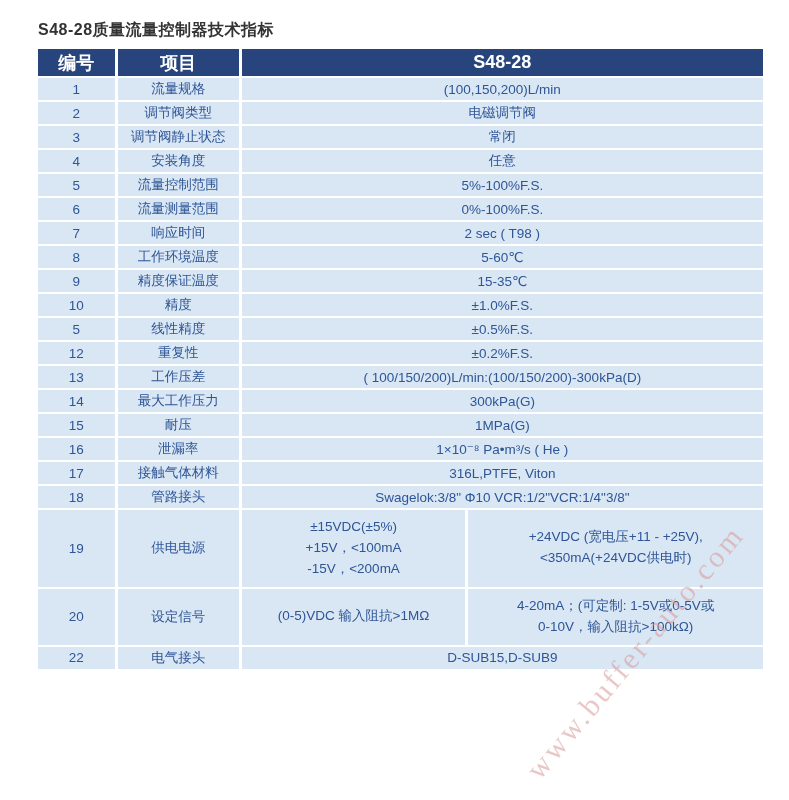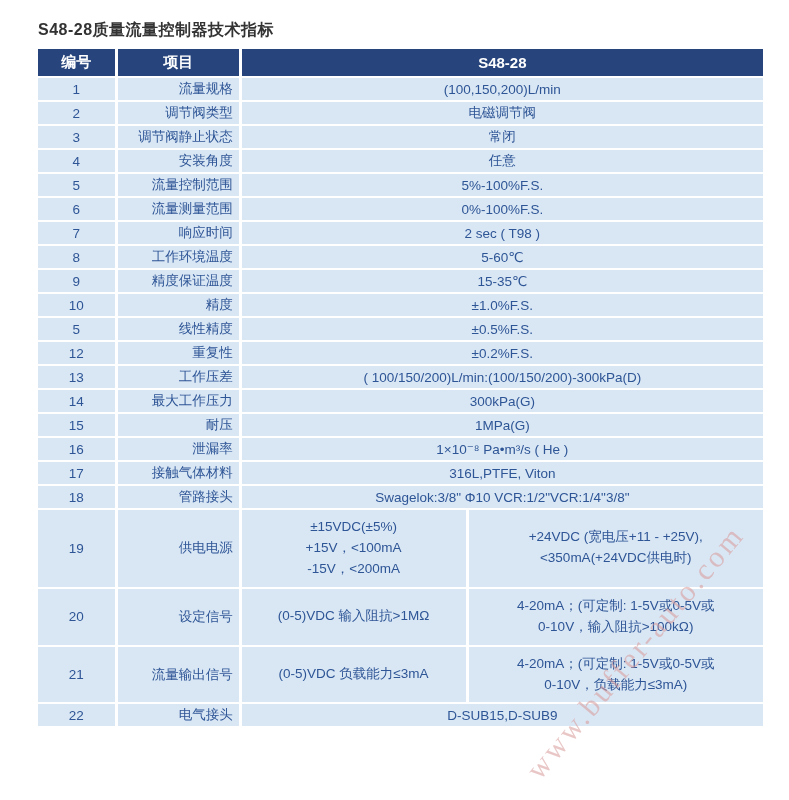--- a/index.html
+++ b/index.html
@@ -32,37 +32,37 @@
     width: 731px;
     margin-left: 35px;
   }
   col.c-no   { width: 76px; }
   col.c-item { width: 120px; }
   col.c-vl   { width: 222px; }
   col.c-vr   { width: 292px; }
   th {
     background: var(--header-bg, #27457c);
     color: var(--header-text, #fff);
-    font-size: 15px;
+    font-size: 18px;
     font-weight: 700;
     height: 25px;
     padding: 1px 4px;
     text-align: center;
   }
   td {
     background: var(--row-bg, #d9e7f4);
     color: var(--cell-text, #2e5596);
     font-size: 13.5px;
     height: 20px;
     padding: 1px 6px;
     text-align: center;
     vertical-align: middle;
   }
   td.item-cell {
-    text-align: right;
+    text-align: center;
   }
   tr.tall td { padding-top: 7px; padding-bottom: 7px; }
   .pre { white-space: pre-line; line-height: 1.55; }
   .watermark {
     position: absolute;
     left: 425px;
     top: 615px;
     width: 420px;
     text-align: center;
     transform: rotate(-50deg);
@@ -196,27 +196,20 @@
         <td class="pre">+24VDC (宽电压+11 - +25V),
 &lt;350mA(+24VDC供电时)</td>
       </tr>
       <tr class="tall">
         <td>20</td>
         <td class="item-cell">设定信号</td>
         <td class="pre">(0-5)VDC 输入阻抗&gt;1MΩ</td>
         <td class="pre">4-20mA；(可定制: 1-5V或0-5V或
 0-10V，输入阻抗&gt;100kΩ)</td>
       </tr>
-      <tr class="tall">
-        <td>21</td>
-        <td class="item-cell">流量输出信号</td>
-        <td class="pre">(0-5)VDC 负载能力≤3mA</td>
-        <td class="pre">4-20mA；(可定制: 1-5V或0-5V或
-0-10V，负载能力≤3mA)</td>
-      </tr>
       <tr>
         <td>22</td>
         <td class="item-cell">电气接头</td>
         <td colspan="2">D-SUB15,D-SUB9</td>
       </tr>
     </tbody>
   </table>
 
   <div class="watermark">www.buffer-auto.com</div>
 

